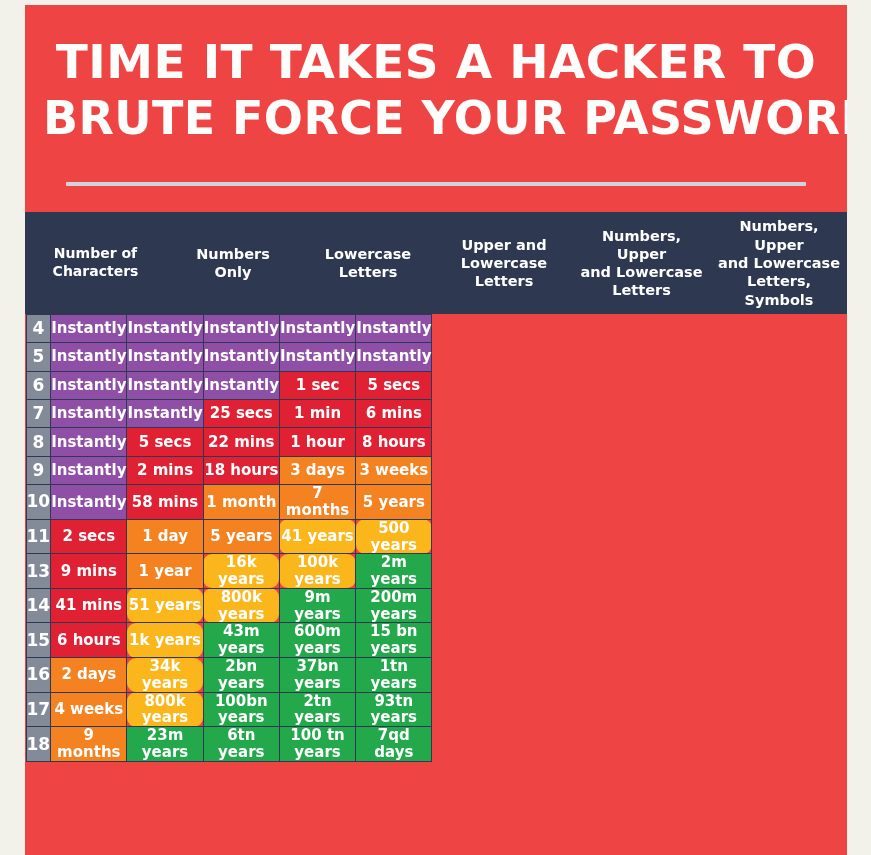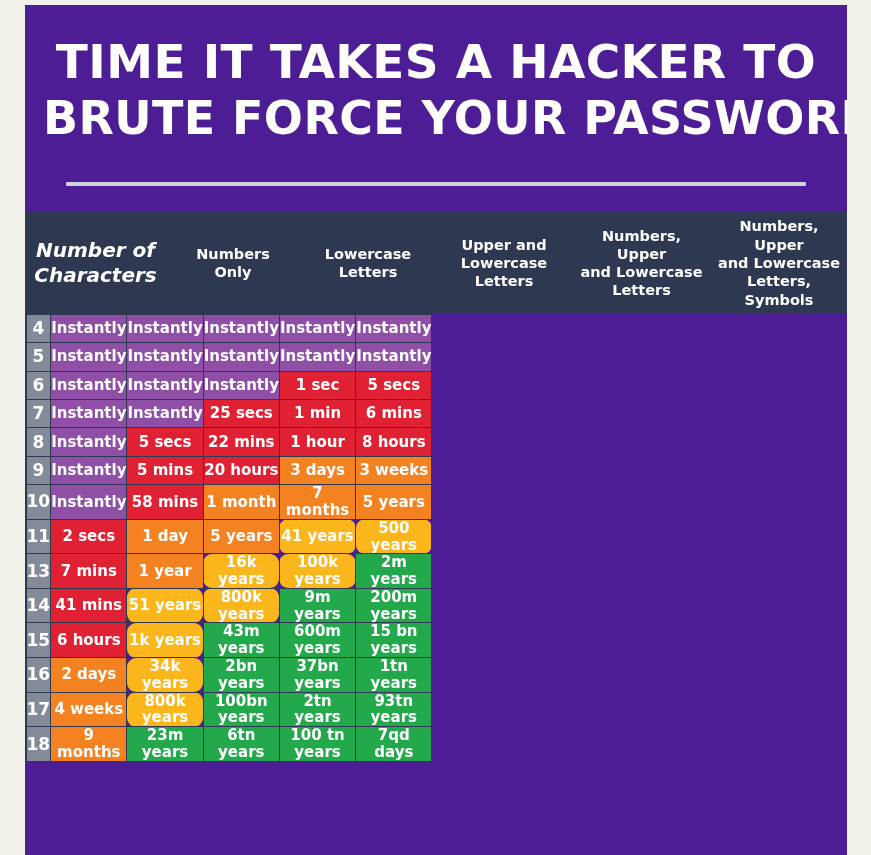--- a/index.html
+++ b/index.html
@@ -11,21 +11,21 @@
     overflow: hidden;
     font-family: "Liberation Sans", sans-serif;
   }
 
   #infographic {
     position: absolute;
     left: 25px;
     top: 5px;
     width: 822px;
     height: 850px;
-    background: #4c1d95;
+    background: #ef4444;
     box-sizing: border-box;
     overflow: hidden;
   }
 
   
   .title-block {
     padding: 28px 18px 0 18px;
     text-align: center;
   }
   .title-line {
@@ -84,22 +84,21 @@
   
   .header-row .cell {
     background: #2e3850;
     border-color: #2e3850;
     height: 96px;
     padding: 4px 3px;
     font-size: 14.5px;
     line-height: 1.26;
   }
   .header-row .cell.col0 {
-    font-size: 20px;
-    font-style: italic;
+    font-size: 14px;
   }
 
   
   .row.data .cell { height: 28.4px; }
 
   
   .c-gray   { background: #838a98; }
   .c-purple { background: #8f4fa6; margin-left: 35px; }
   .c-red    { background: #e02134; }
   .c-orange { background: #f58220; }
@@ -185,22 +184,22 @@
           <div class="cell col0 c-gray">8</div>
           <div class="cell col1 c-purple">Instantly</div>
           <div class="cell col2 c-red">5 secs</div>
           <div class="cell col3 c-red">22 mins</div>
           <div class="cell col4 c-red">1 hour</div>
           <div class="cell col5 c-red">8 hours</div>
         </div>
         <div class="row data">
           <div class="cell col0 c-gray">9</div>
           <div class="cell col1 c-purple">Instantly</div>
-          <div class="cell col2 c-red">5 mins</div>
-          <div class="cell col3 c-red">20 hours</div>
+          <div class="cell col2 c-red">2 mins</div>
+          <div class="cell col3 c-red">18 hours</div>
           <div class="cell col4 c-orange">3 days</div>
           <div class="cell col5 c-orange">3 weeks</div>
         </div>
         <div class="row data">
           <div class="cell col0 c-gray">10</div>
           <div class="cell col1 c-purple">Instantly</div>
           <div class="cell col2 c-red">58 mins</div>
           <div class="cell col3 c-orange">1 month</div>
           <div class="cell col4 c-orange">7 months</div>
           <div class="cell col5 c-orange">5 years</div>
@@ -208,21 +207,21 @@
         <div class="row data">
           <div class="cell col0 c-gray">11</div>
           <div class="cell col1 c-red">2 secs</div>
           <div class="cell col2 c-orange">1 day</div>
           <div class="cell col3 c-orange">5 years</div>
           <div class="cell col4 c-amber">41 years</div>
           <div class="cell col5 c-amber">500 years</div>
         </div>
         <div class="row data">
           <div class="cell col0 c-gray">13</div>
-          <div class="cell col1 c-red">7 mins</div>
+          <div class="cell col1 c-red">9 mins</div>
           <div class="cell col2 c-orange">1 year</div>
           <div class="cell col3 c-amber">16k years</div>
           <div class="cell col4 c-amber">100k years</div>
           <div class="cell col5 c-green">2m years</div>
         </div>
         <div class="row data">
           <div class="cell col0 c-gray">14</div>
           <div class="cell col1 c-red">41 mins</div>
           <div class="cell col2 c-amber">51 years</div>
           <div class="cell col3 c-amber">800k years</div>

